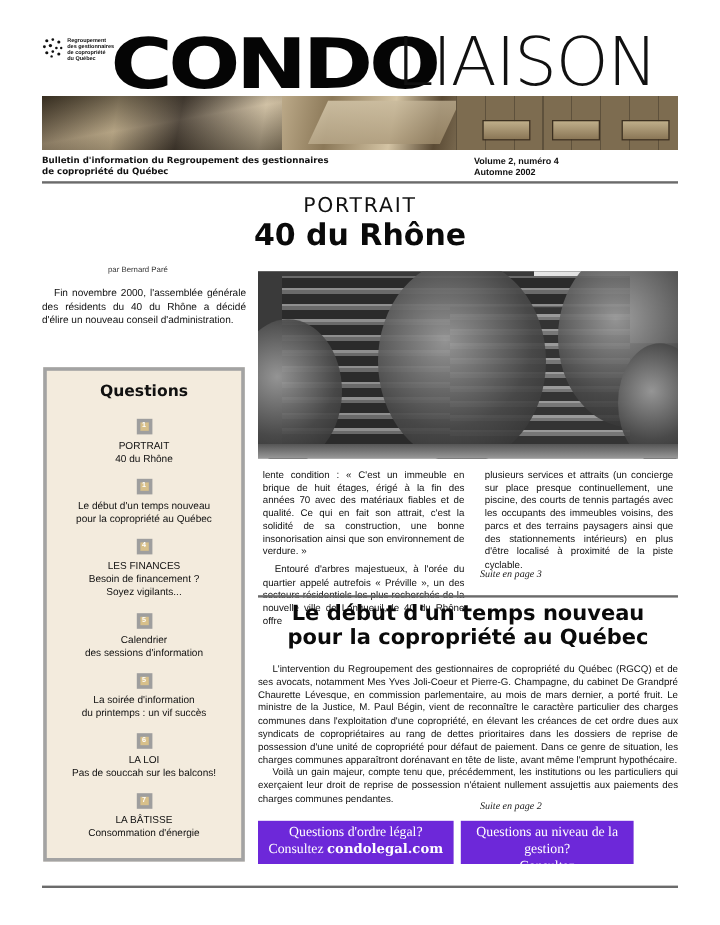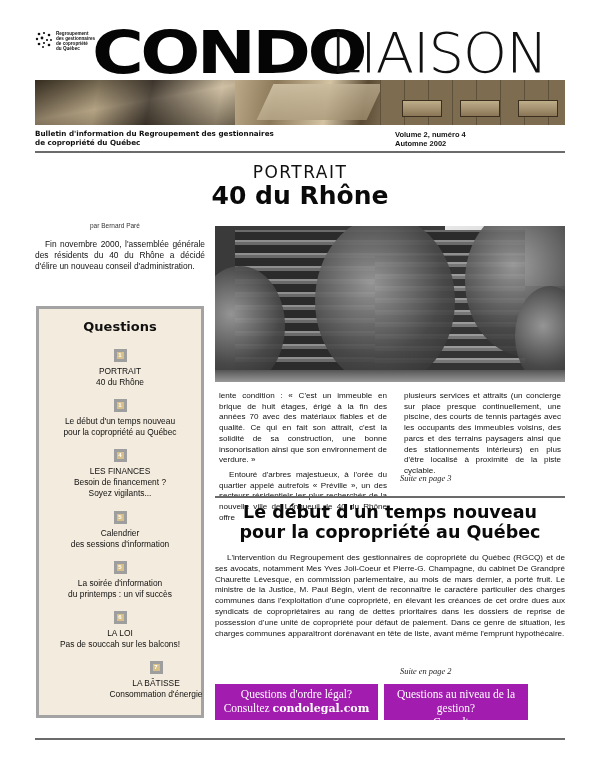--- a/index.html
+++ b/index.html
@@ -51,21 +51,21 @@
   #col1 { left:215px; top:387px; width:176px; }
   #col2 { left:400px; top:387px; width:165px; }
   .suite { position:absolute; font-family:"Liberation Serif", serif; font-style:italic; font-size:8.4px; color:#222; text-align:left; }
 
   
   #headline2 { left:215px; top:502px; width:350px; text-align:center; font-family:"DejaVu Sans", sans-serif; font-weight:bold; font-size:17.5px; line-height:20px; color:#0a0a0a; }
   #article2 { left:215px; top:553px; width:350px; font-family:"Liberation Sans", sans-serif; font-size:8.1px; line-height:10.8px; text-align:justify; color:#111; }
   #article2 p { margin:0; text-indent:12px; }
 
   
-  .cta { position:absolute; top:684px; height:36px; background:#a21caf; color:#fff; text-align:center; font-family:"Liberation Serif", serif; font-size:11.5px; line-height:14px; padding-top:3px; box-sizing:border-box; }
+  .cta { position:absolute; top:684px; height:36px; background:#6d28d9; color:#fff; text-align:center; font-family:"Liberation Serif", serif; font-size:11.5px; line-height:14px; padding-top:3px; box-sizing:border-box; }
   .cta b { font-family:"DejaVu Serif", serif; font-weight:bold; font-size:11px; }
   #cta-legal { left:215px; width:163px; }
   #cta-gestion { left:384px; width:144px; }
 </style>
 </head>
 <body>
 
 <div id="logo" class="abs">
   <svg class="dots" viewBox="0 0 18 18" width="18" height="18">
     <circle cx="4" cy="3" r="1.3" fill="#111"></circle>
@@ -167,21 +167,21 @@
   </div>
 
   <div class="toc-item" style="top:302px;">
     <span class="badge">
         <span>6</span>
       </span>
     <div>LA LOI</div>
     <div>Pas de souccah sur les balcons!</div>
   </div>
 
-  <div class="toc-item" style="top:352px;padding-left:36px;">
+  <div class="toc-item" style="top:352px;">
     <span class="badge">
         <span>7</span>
       </span>
     <div>LA BÂTISSE</div>
     <div>Consommation d'énergie</div>
   </div>
 </div>
 
 <div id="photo" class="abs">
   <div class="sky"></div>
@@ -204,20 +204,21 @@
 <div class="suite" style="left:400px;top:474px;width:160px;">Suite en page 3</div>
 
 <div class="rule" style="left:215px;top:496px;width:350px;"></div>
 
 <div id="headline2" class="abs">
   <div>Le début d'un temps nouveau</div>
   <div>pour la copropriété au Québec</div>
 </div>
 <div id="article2" class="abs">
   <p>L'intervention du Regroupement des gestionnaires de copropriété du Québec (RGCQ) et de ses avocats, notamment Mes Yves Joli-Coeur et Pierre-G. Champagne, du cabinet De Grandpré Chaurette Lévesque, en  commission parlementaire, au mois de mars dernier, a porté fruit. Le ministre de la Justice, M. Paul Bégin, vient de reconnaître le caractère particulier des charges communes dans l'exploitation d'une copropriété, en élevant les créances de cet ordre dues aux syndicats de copropriétaires au rang de dettes prioritaires dans les dossiers de reprise de possession d'une unité de copropriété pour défaut de paiement.  Dans ce genre de situation, les charges communes apparaîtront dorénavant en tête de liste, avant même l'emprunt hypothécaire.</p>
+  <p>Voilà un gain majeur, compte tenu que, précédemment, les institutions ou les particuliers qui exerçaient leur droit de reprise de possession n'étaient nullement assujettis aux paiements des charges communes pendantes.</p>
 </div>
 <div class="suite" style="left:400px;top:667px;width:160px;">Suite en page 2</div>
 
 <div id="cta-legal" class="cta">
   <div>Questions d'ordre légal?</div>
   <div><span>Consultez </span><b>condolegal.com</b></div>
 </div>
 <div id="cta-gestion" class="cta">
   <div>Questions au niveau de la gestion?</div>
   <div><span>Consultez </span><b>condoliaison.org</b></div>

